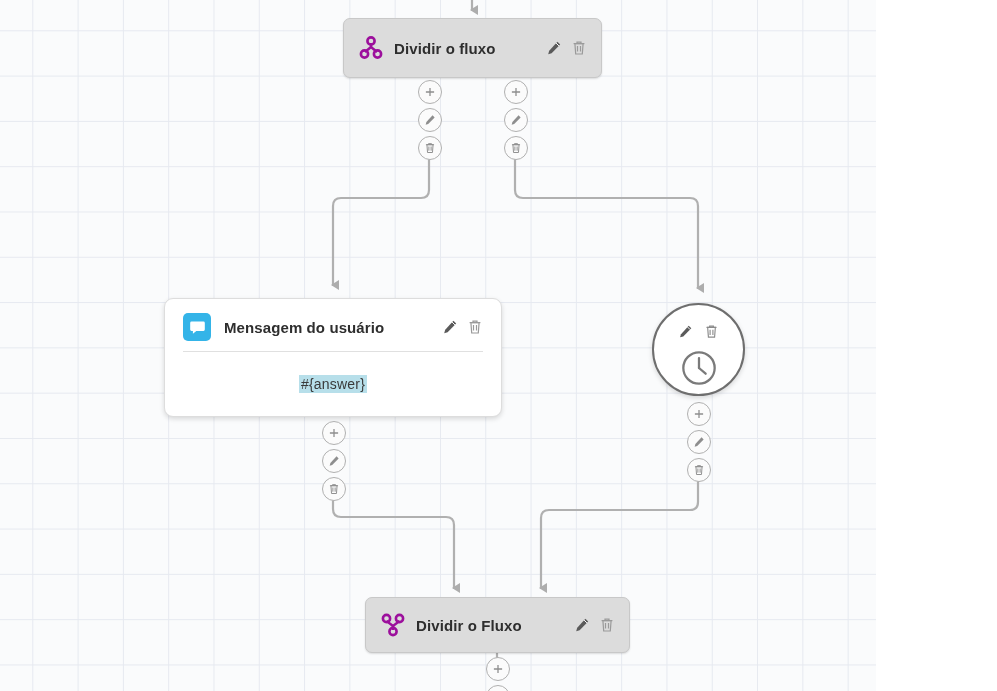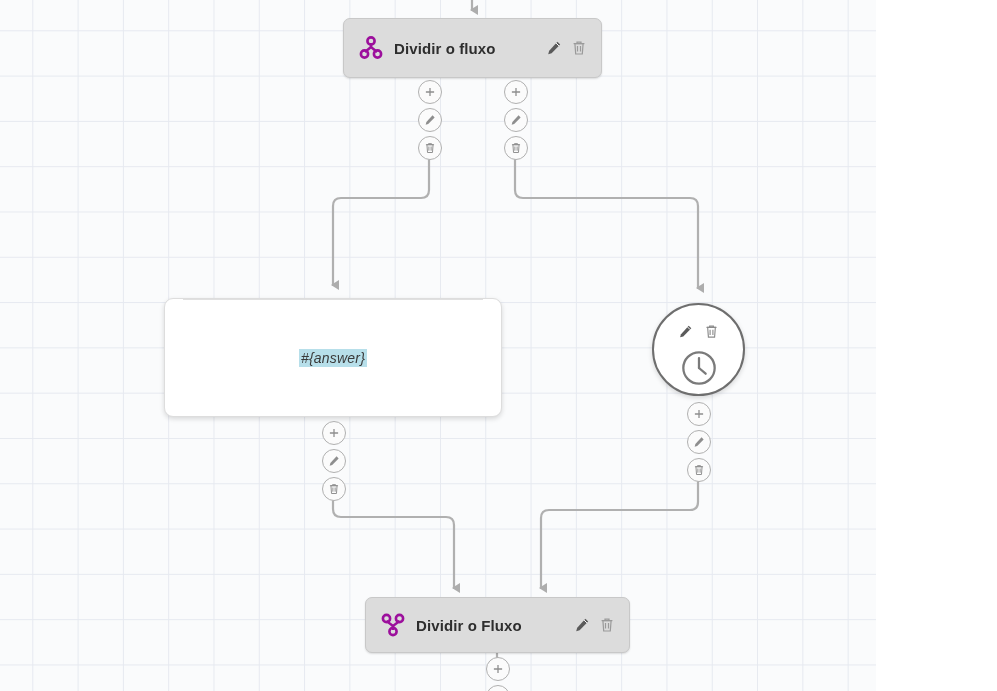--- a/index.html
+++ b/index.html
@@ -122,21 +122,20 @@
     background: #34b4e8;
     border-radius: 5px;
     margin-right: 13px;
     display: inline-flex;
     align-items: center;
     justify-content: center;
   }
 
   .answer-token {
     font-size: 14px;
-    font-style: italic;
     color: #3a3a3a;
     background: #b7dfea;
     padding: 1px 2px;
     letter-spacing: .2px;
   }
 
   
   .timer-node {
     position: absolute;
     border-radius: 50%;
@@ -289,20 +288,48 @@
             <path d="M6 3.6 V2.2 H10 V3.6"></path>
           <path d="M3.9 3.6 L4.7 14 H11.3 L12.1 3.6 Z"></path>
           <path d="M6.5 6 V11.6 M9.5 6 V11.6"></path>
         </g>
       </svg>
     </div>
   </div>
 
   <div class="node" style="left:164px; top:298px; width:338px; height:119px;">
     <div class="node-card">
+      <div class="card-head">
+        <span class="chat-ico">
+          <svg viewBox="0 0 20 20" width="17" height="17">
+            <path d="M3 3 H17 A1.6 1.6 0 0 1 18.6 4.6 V12.4
+                     A1.6 1.6 0 0 1 17 14 H8.6 L4.6 17.4 V14 H3
+                     A1.6 1.6 0 0 1 1.4 12.4 V4.6 A1.6 1.6 0 0 1 3 3 Z" fill="#ffffff"></path>
+          </svg>
+        </span>
+        <span class="node-title">Mensagem do usuário</span>
+        <span class="node-actions">
+          <span class="act">
+            <svg viewBox="0 0 16 16" width="16" height="16">
+              <path d="M11.4 1.8 L14.2 4.6 L5.6 13.2 L2.2 14.2 L3.2 10.8 Z" fill="#5a5a5a"></path>
+              <path d="M10.1 3.1 L12.9 5.9" stroke="#ffffff" stroke-width="1" fill="none"></path>
+            </svg>
+          </span>
+          <span class="act">
+            <svg viewBox="0 0 16 16" width="16" height="16">
+              <g stroke="#9a9a9a" stroke-width="1.2" fill="none">
+                <path d="M2.6 3.6 H13.4"></path>
+                  <path d="M6 3.6 V2.2 H10 V3.6"></path>
+                <path d="M3.9 3.6 L4.7 14 H11.3 L12.1 3.6 Z"></path>
+                <path d="M6.5 6 V11.6 M9.5 6 V11.6"></path>
+              </g>
+            </svg>
+          </span>
+        </span>
+      </div>
       <div class="card-divider"></div>
       <div class="card-body">
         <span class="answer-token">#{answer}</span>
       </div>
     </div>
   </div>
 
   <div class="cstack" style="left:322px; top:421px;">
     <div class="cbtn">
       <svg viewBox="0 0 14 14" width="12" height="12">

